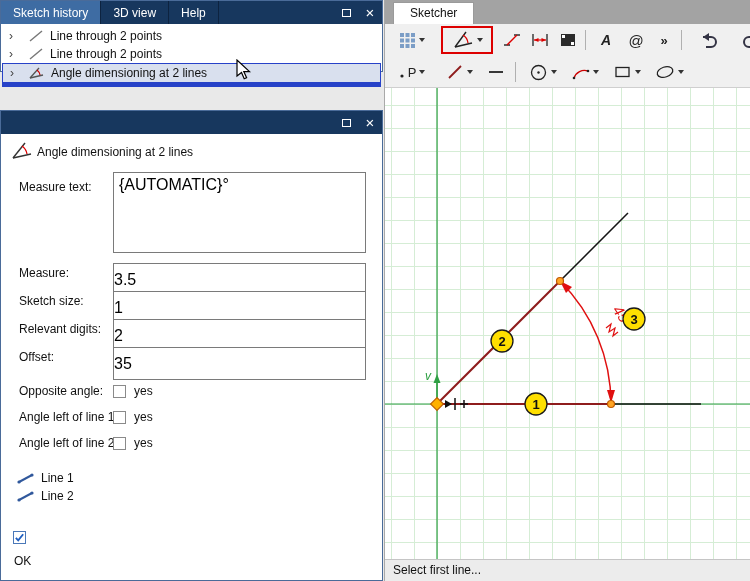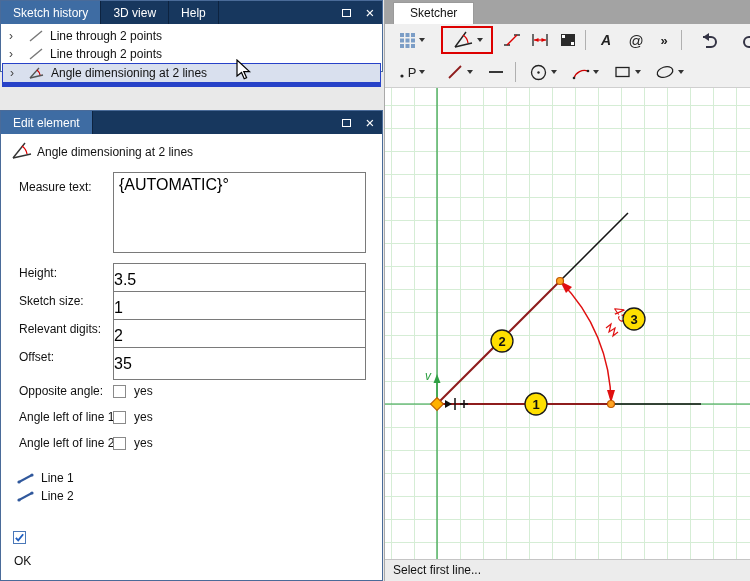--- a/index.html
+++ b/index.html
@@ -110,39 +110,38 @@
     <span class="rlabel">Angle dimensioning at 2 lines</span>
   </div>
 </div>
 
 <svg class="cursor" width="16" height="22" viewBox="0 0 16 22">
   <polygon points="1,1 1,17 5.5,13.5 8.2,19.8 10.6,18.7 7.8,12.6 13.5,12.6" fill="#fff" stroke="#000" stroke-width="1.2"></polygon>
 </svg>
 
 <div class="window" id="edit-element">
   <div class="titlebar">
-    <div class="tab active">Edit element</div>
     <div class="spacer"></div>
     <div class="winbtn">
         <span class="maxbox"></span>
       </div>
     <div class="winbtn closex">×</div>
   </div>
 
   <svg class="hdr-icon" width="22" height="18" viewBox="0 0 22 18">
     <line x1="2" y1="16" x2="20" y2="12" stroke="#333" stroke-width="1.4"></line>
     <line x1="2" y1="16" x2="14" y2="1" stroke="#333" stroke-width="1.4"></line>
     <path d="M16 12 A 12 12 0 0 0 11 4" stroke="#d00" stroke-width="1.3" fill="none"></path>
   </svg>
   <div class="hdr-text">Angle dimensioning at 2 lines</div>
 
   <div class="f-label" style="top:66px">Measure text:</div>
   <textarea class="f-textarea" style="">{AUTOMATIC}°</textarea>
 
-  <div class="f-label" style="top:152px">Height:</div>
+  <div class="f-label" style="top:152px">Measure:</div>
   <input class="f-input" style="top: 152px;" value="3.5">
 
   <div class="f-label" style="top:180px">Sketch size:</div>
   <input class="f-input" style="top: 180px;" value="1">
 
   <div class="f-label" style="top:208px">Relevant digits:</div>
   <input class="f-input" style="top: 208px;" value="2">
 
   <div class="f-label" style="top:236px">Offset:</div>
   <input class="f-input" style="top: 236px;" value="35">

